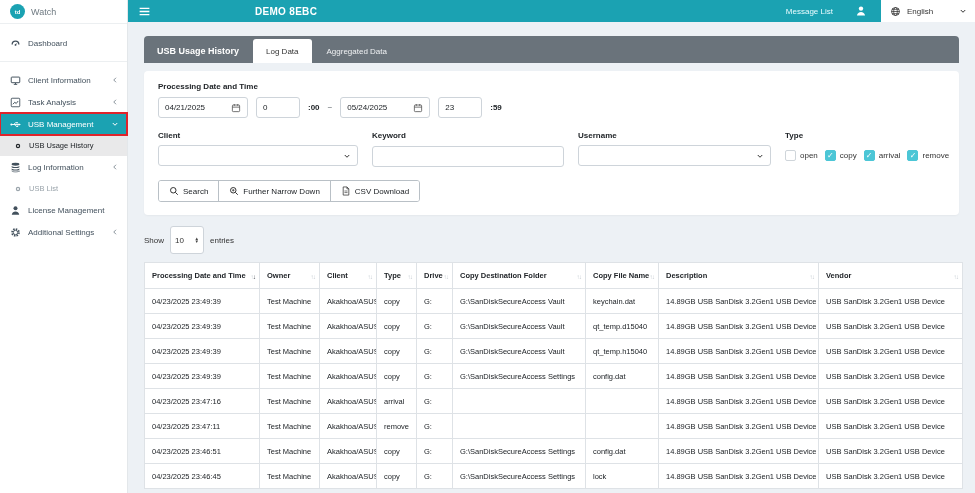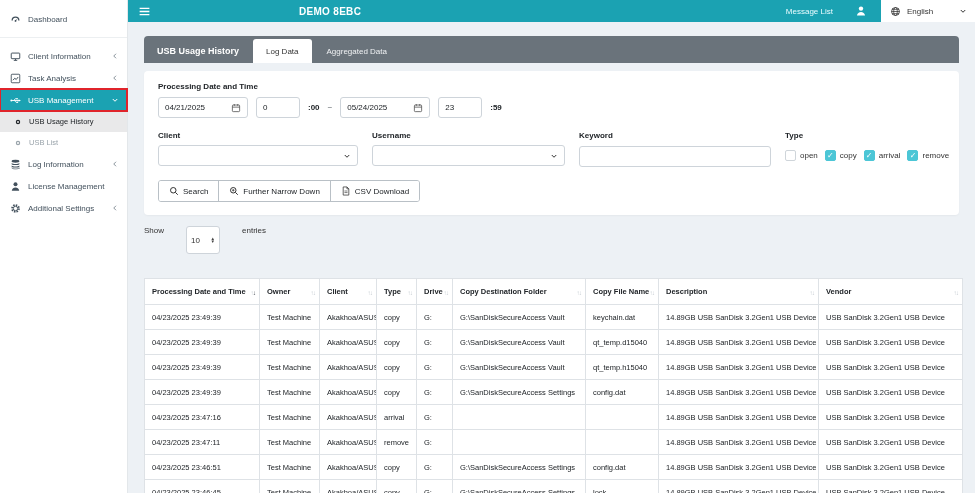--- a/index.html
+++ b/index.html
@@ -24,21 +24,21 @@
   .side-item.active { background:#1BA2B2; color:#fff; }
   .side-item.active .chev { color:#fff; }
   .side-item.highlighted { outline:2px solid #E0242B; outline-offset:-1px; position:relative; z-index:2; }
   .side-item.sub { height:21px; padding-left:14px; font-size:7.5px; }
   .side-item.sub .icon { width:8px; height:8px; }
   .side-item.selected { background:#e9e9ea; color:#212529; }
   .side-item.muted { color:#9aa4ab; }
 
   
   .main { flex:1; display:flex; flex-direction:column; min-width:0; }
-  .topbar { height:22px; background:#1BA2B2; display:flex; align-items:center; color:#fff; flex:none;gap:44px; }
+  .topbar { height:22px; background:#1BA2B2; display:flex; align-items:center; color:#fff; flex:none; }
   .hamburger { width:13px; height:13px; margin-left:10px; color:#fff; display:flex; cursor:pointer; }
   .hamburger svg { width:100%; height:100%; }
   .top-title { font-size:10px; font-weight:bold; margin-left:104px; letter-spacing:.3px; }
   .top-right { margin-left:auto; display:flex; align-items:center; height:100%; }
   .msg-link { font-size:8px; color:#eafcff; cursor:pointer; }
   .user-ic { width:12px; height:12px; margin:0 14px 0 22px; display:flex; color:#fff; cursor:pointer; }
   .user-ic svg { width:100%; height:100%; }
   .lang-box { height:100%; background:#fff; color:#333; display:flex; align-items:center; gap:6px; padding:0 8px 0 9px; width:94px; cursor:pointer; }
   .lang-box .g-ic { width:11px; height:11px; display:flex; color:#333; }
   .lang-box .g-ic svg { width:100%; height:100%; }
@@ -81,37 +81,41 @@
   .chk .box { width:11px; height:11px; border-radius:2px; border:1px solid #cfd5da; background:#fff; display:flex; align-items:center; justify-content:center; }
   .chk.checked .box { background:#4CC6D6; border-color:#4CC6D6; color:#fff; font-size:8px; line-height:1; }
   .btn-row { margin-top:13px; display:inline-flex; border:1px solid #b9c0c6; border-radius:3px; overflow:hidden; }
   .btn { display:flex; align-items:center; gap:4px; background:#fff; border:none; border-right:1px solid #b9c0c6;
     padding:5px 10px; font-size:8px; font-family:inherit; color:#212529; cursor:pointer; }
   .btn:last-child { border-right:none; }
   .btn .b-ic { width:10px; height:10px; display:flex; color:#333; }
   .btn .b-ic svg { width:100%; height:100%; }
 
   
-  .show-row { display:flex; align-items:flex-start; gap:22px; margin:11px 0 24px 0; font-size:8px; color:#333; }
+  .show-row { display:flex; align-items:center; gap:6px; margin:11px 0 8px 0; font-size:8px; color:#333; }
   .pagesize { width:34px; height:28px; border:1px solid #ced4da; border-radius:3px; background:#fff; display:flex; align-items:center; justify-content:space-between; padding:0 4px; cursor:pointer; }
   .pagesize .n { font-size:8px; }
   .pagesize .arrs { display:flex; flex-direction:column; font-size:4.5px; line-height:3.5px; color:#444; }
   table { border-collapse:collapse; table-layout:fixed; width:818px; background:#fff; }
   th,td { border:1px solid #dee2e6; font-size:7.5px; text-align:left; white-space:nowrap; overflow:hidden; }
   th { font-weight:bold; padding:8px 7px; color:#212529; position:relative; }
   td { padding:7.5px 7px; }
   .sortwrap { position:absolute; right:4px; top:50%; transform:translateY(-50%); font-size:6.5px; color:#c7ced4; letter-spacing:-1px; }
   .sortwrap .on { color:#495057; }
 </style>
 </head>
 <body>
 
 <div class="app">
 
   <div class="sidebar">
+    <div class="logo-row">
+      <div class="logo-circle">td</div>
+      <div class="logo-text">Watch</div>
+    </div>
     <div class="side-nav">
         <div class="side-item">
           <span class="icon">
             <svg viewBox="0 0 16 16">
               <path d="M8 3.5A5.8 5.8 0 0 0 2.2 9.3h1.9A3.9 3.9 0 0 1 8 5.4a3.9 3.9 0 0 1 3.9 3.9h1.9A5.8 5.8 0 0 0 8 3.5z" fill="currentColor"></path>
               <path d="M8 10.9l2.8-3.7L7.2 9z" fill="currentColor"></path>
               <circle cx="8" cy="10" r="1.3" fill="currentColor"></circle>
             </svg>
           </span>
           <span class="lbl">Dashboard</span>
@@ -165,43 +169,43 @@
           </span>
         </div>
         <div class="side-item sub selected">
           <span class="icon">
             <svg viewBox="0 0 16 16">
               <circle cx="8" cy="8" r="3.2" fill="none" stroke="currentColor" stroke-width="2.4"></circle>
             </svg>
           </span>
           <span class="lbl">USB Usage History</span>
         </div>
-        <div class="side-item sub muted">
-          <span class="icon">
-            <svg viewBox="0 0 16 16">
-              <circle cx="8" cy="8" r="3.2" fill="none" stroke="currentColor" stroke-width="2.4"></circle>
-            </svg>
-          </span>
-          <span class="lbl">USB List</span>
-        </div>
         <div class="side-item">
           <span class="icon">
             <svg viewBox="0 0 16 16">
               <ellipse cx="8" cy="3.2" rx="5.6" ry="2.1" fill="currentColor"></ellipse>
               <path d="M2.4 5.8c1.1.9 3.1 1.4 5.6 1.4s4.5-.5 5.6-1.4v1.7c-1.1.9-3.1 1.4-5.6 1.4S3.5 8.4 2.4 7.5z" fill="currentColor"></path>
               <path d="M2.4 9.4c1.1.9 3.1 1.4 5.6 1.4s4.5-.5 5.6-1.4v1.7c-1.1.9-3.1 1.4-5.6 1.4s-4.5-.5-5.6-1.4z" fill="currentColor"></path>
               <path d="M2.4 13c1.1.9 3.1 1.4 5.6 1.4s4.5-.5 5.6-1.4v1" fill="none" stroke="currentColor" stroke-width="1"></path>
             </svg>
           </span>
           <span class="lbl">Log Information</span>
           <span class="chev">
             <svg viewBox="0 0 16 16">
               <path d="M10 3.5L5.5 8l4.5 4.5" fill="none" stroke="currentColor" stroke-width="2"></path>
             </svg>
           </span>
+        </div>
+        <div class="side-item sub muted">
+          <span class="icon">
+            <svg viewBox="0 0 16 16">
+              <circle cx="8" cy="8" r="3.2" fill="none" stroke="currentColor" stroke-width="2.4"></circle>
+            </svg>
+          </span>
+          <span class="lbl">USB List</span>
         </div>
         <div class="side-item">
           <span class="icon">
             <svg viewBox="0 0 16 16">
               <circle cx="8" cy="4.8" r="2.9" fill="currentColor"></circle>
               <path d="M2.6 14c.5-3.1 2.8-4.7 5.4-4.7s4.9 1.6 5.4 4.7z" fill="currentColor"></path>
             </svg>
           </span>
           <span class="lbl">License Management</span>
         </div>
@@ -302,33 +306,33 @@
               <div class="select-box w-client">
                 <span style="flex:1; font-size:8px;"></span>
                 <span class="chev">
                     <svg viewBox="0 0 16 16">
                       <path d="M3.5 6L8 10.5 12.5 6" fill="none" stroke="currentColor" stroke-width="2"></path>
                     </svg>
                   </span>
               </div>
             </div>
             <div class="f-col">
+              <div class="f-lbl">Keyword</div>
+              <input class="kw-ipt" value="" style="">
+            </div>
+            <div class="f-col">
               <div class="f-lbl">Username</div>
               <div class="select-box w-user">
                 <span style="flex:1; font-size:8px;"></span>
                 <span class="chev">
                     <svg viewBox="0 0 16 16">
                       <path d="M3.5 6L8 10.5 12.5 6" fill="none" stroke="currentColor" stroke-width="2"></path>
                     </svg>
                   </span>
               </div>
-            </div>
-            <div class="f-col">
-              <div class="f-lbl">Keyword</div>
-              <input class="kw-ipt" value="" style="">
             </div>
             <div class="f-col">
               <div class="f-lbl">Type</div>
               <div class="checks" id="checks-host">
                   <span class="chk">
                     <span class="box"></span>
                     <span>open</span>
                   </span>
                   <span class="chk checked">
                     <span class="box">✓</span>

